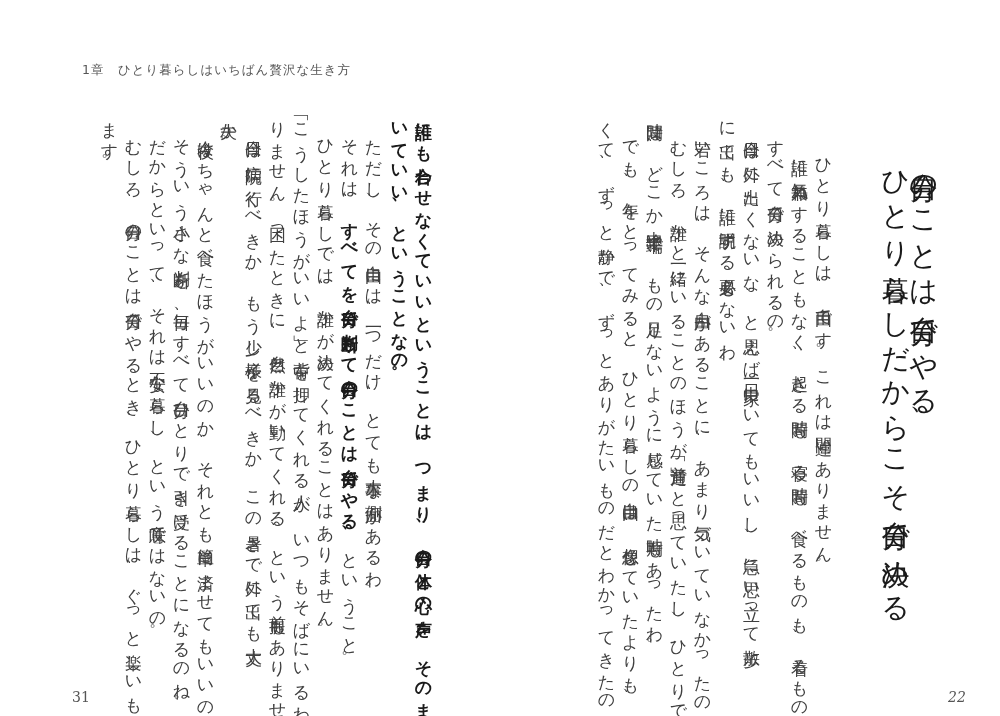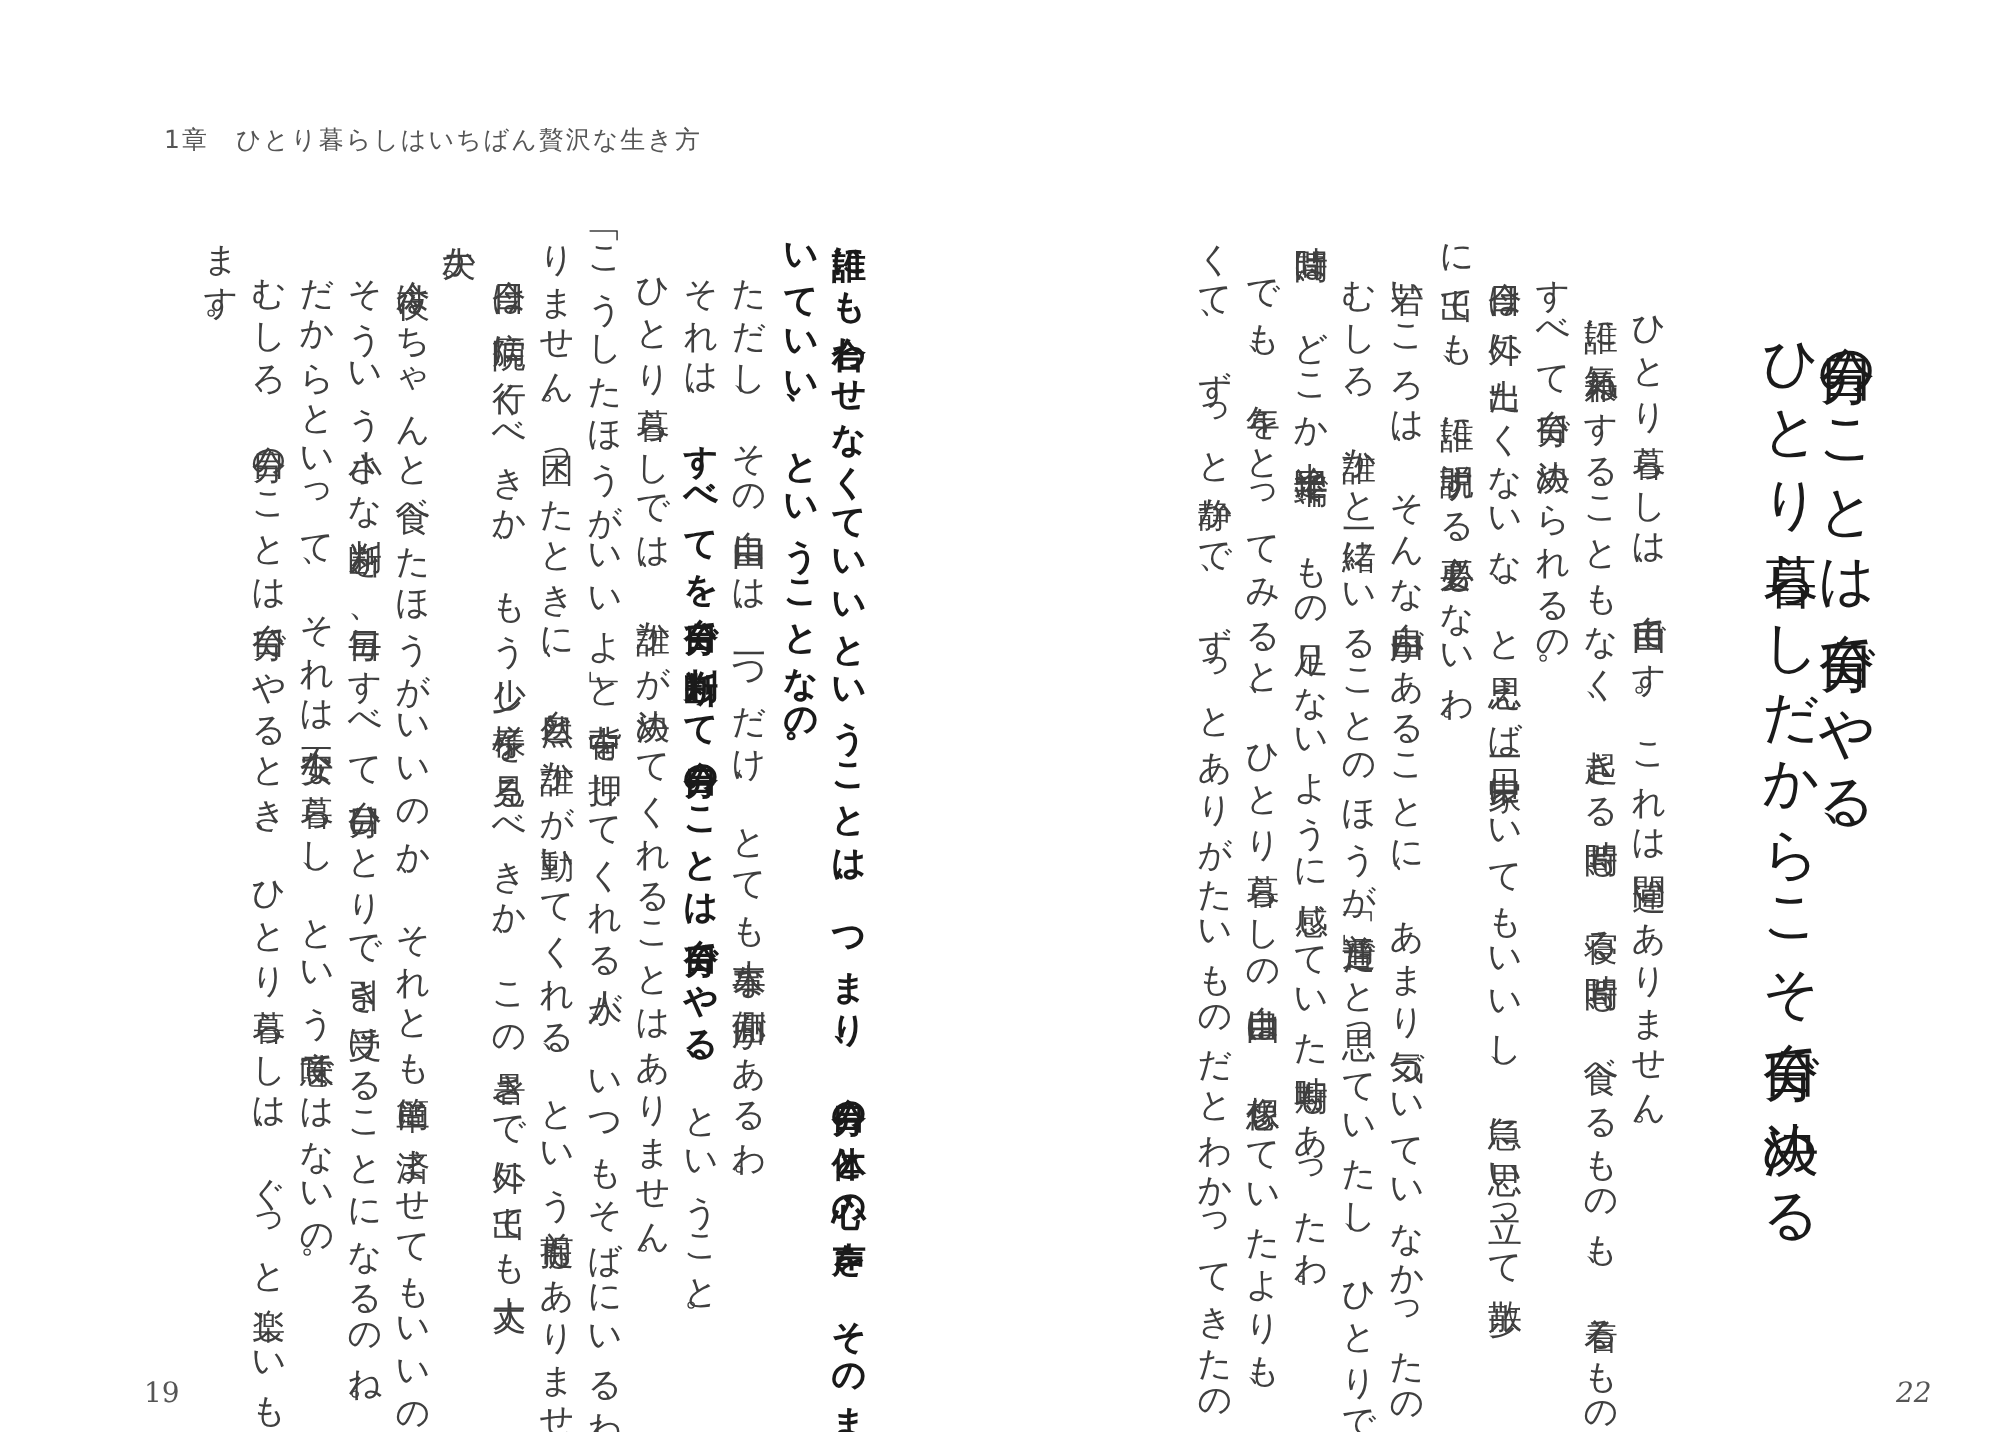--- a/index.html
+++ b/index.html
@@ -55,21 +55,21 @@
     <div class="col body-col" style="left:277px; top:94px;">「こうしたほうがいいよ」と背中を押してくれる人が、いつもそばにいるわけでもあ</div>
     <div class="col body-col" style="left:253px; top:94px;">りません。困ったときに、自然と誰かが動いてくれる、という前提もありません。</div>
     <div class="col body-col" style="left:229px; top:111px;">今日は病院に行くべきか、もう少し様子を見るべきか、この暑さで外に出ても大丈</div>
     <div class="col body-col" style="left:204px; top:94px;">夫か。</div>
     <div class="col body-col" style="left:181px; top:111px;">今夜はちゃんと食べたほうがいいのか、それとも簡単に済ませてもいいのか。</div>
     <div class="col body-col" style="left:157px; top:111px;">そういう小さな判断を、毎日、すべて自分ひとりで引き受けることになるのね。</div>
     <div class="col body-col" style="left:133px; top:111px;">だからといって、それは不安な暮らし、という意味ではないの。</div>
     <div class="col body-col" style="left:109px; top:111px;">むしろ、自分のことは自分でやるとき、ひとり暮らしは、ぐっと楽しいものになり</div>
     <div class="col body-col" style="left:85px; top:94px;">ます。</div>
 
-    <div class="page-number pn-left">19</div>
+    <div class="page-number pn-left">31</div>
   </div>
 
   <div class="page page-right">
     <div class="col title-col" style="left:393px; top:135px;">自分のことは自分でやる、</div>
     <div class="col title-col" style="left:365px; top:135px;">ひとり暮らしだからこそ自分で決める</div>
 
     <div class="col body-col" style="left:299px; top:130px;">ひとり暮らしは、自由です。これは間違いありません。</div>
     <div class="col body-col" style="left:275px; top:130px;">誰に気兼ねすることもなく、起きる時間も、寝る時間も、食べるものも、着るものも、</div>
     <div class="col body-col" style="left:251px; top:112px;">すべて自分で決められるの。</div>
     <div class="col body-col" style="left:227px; top:112px;">今日は外に出たくないな、と思えば一日中家にいてもいいし、急に思い立って散歩</div>

